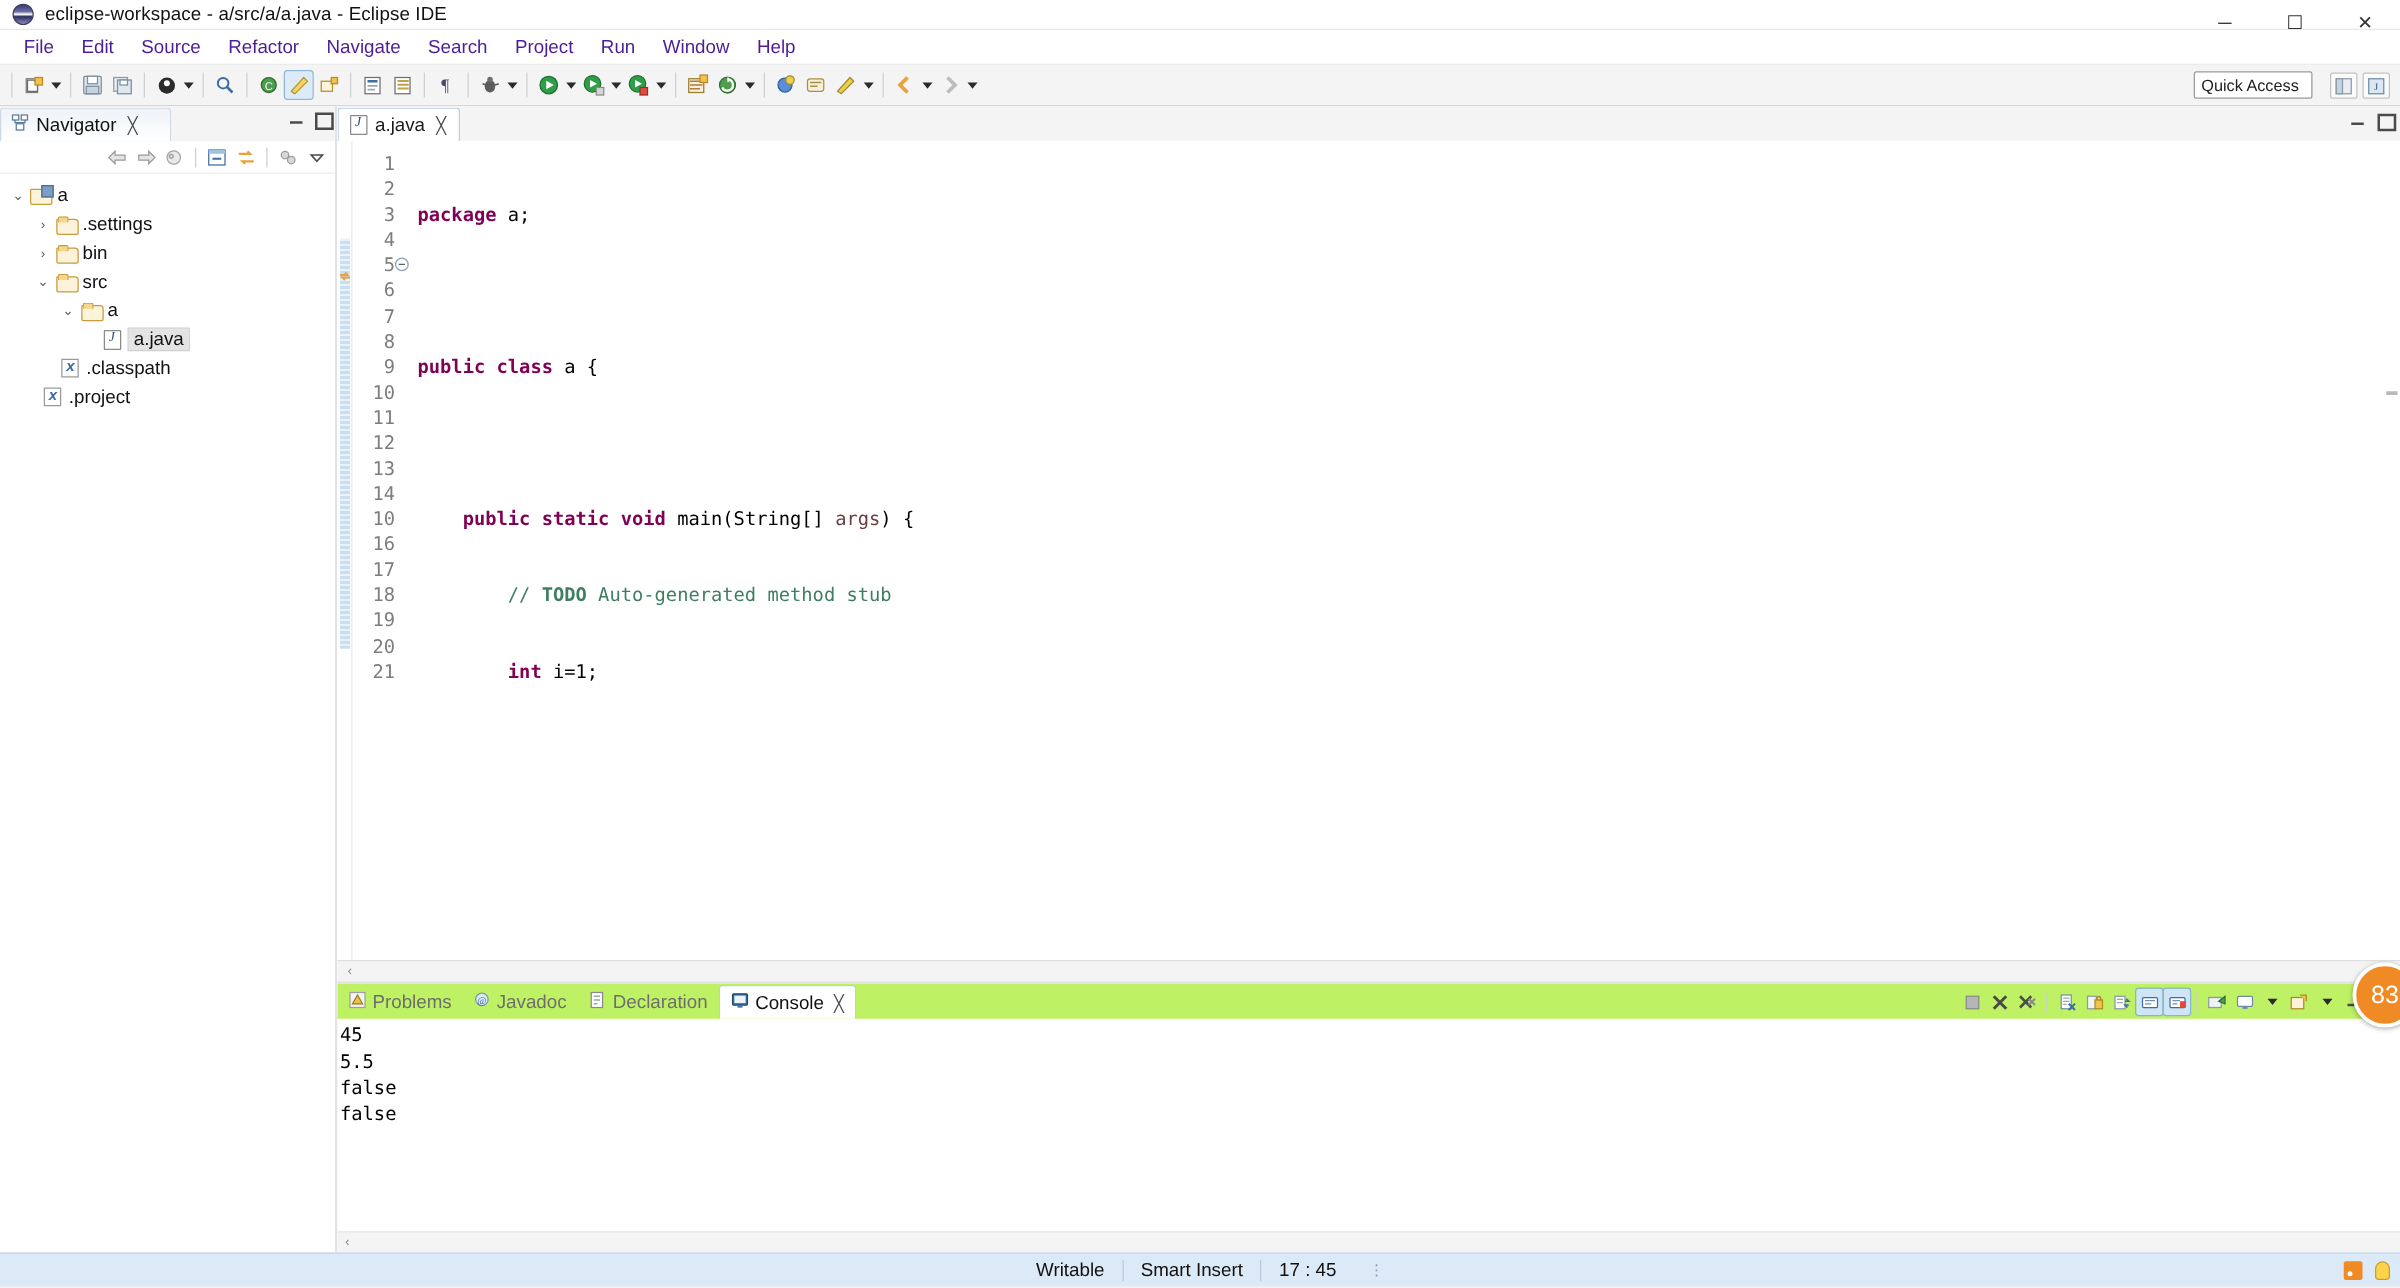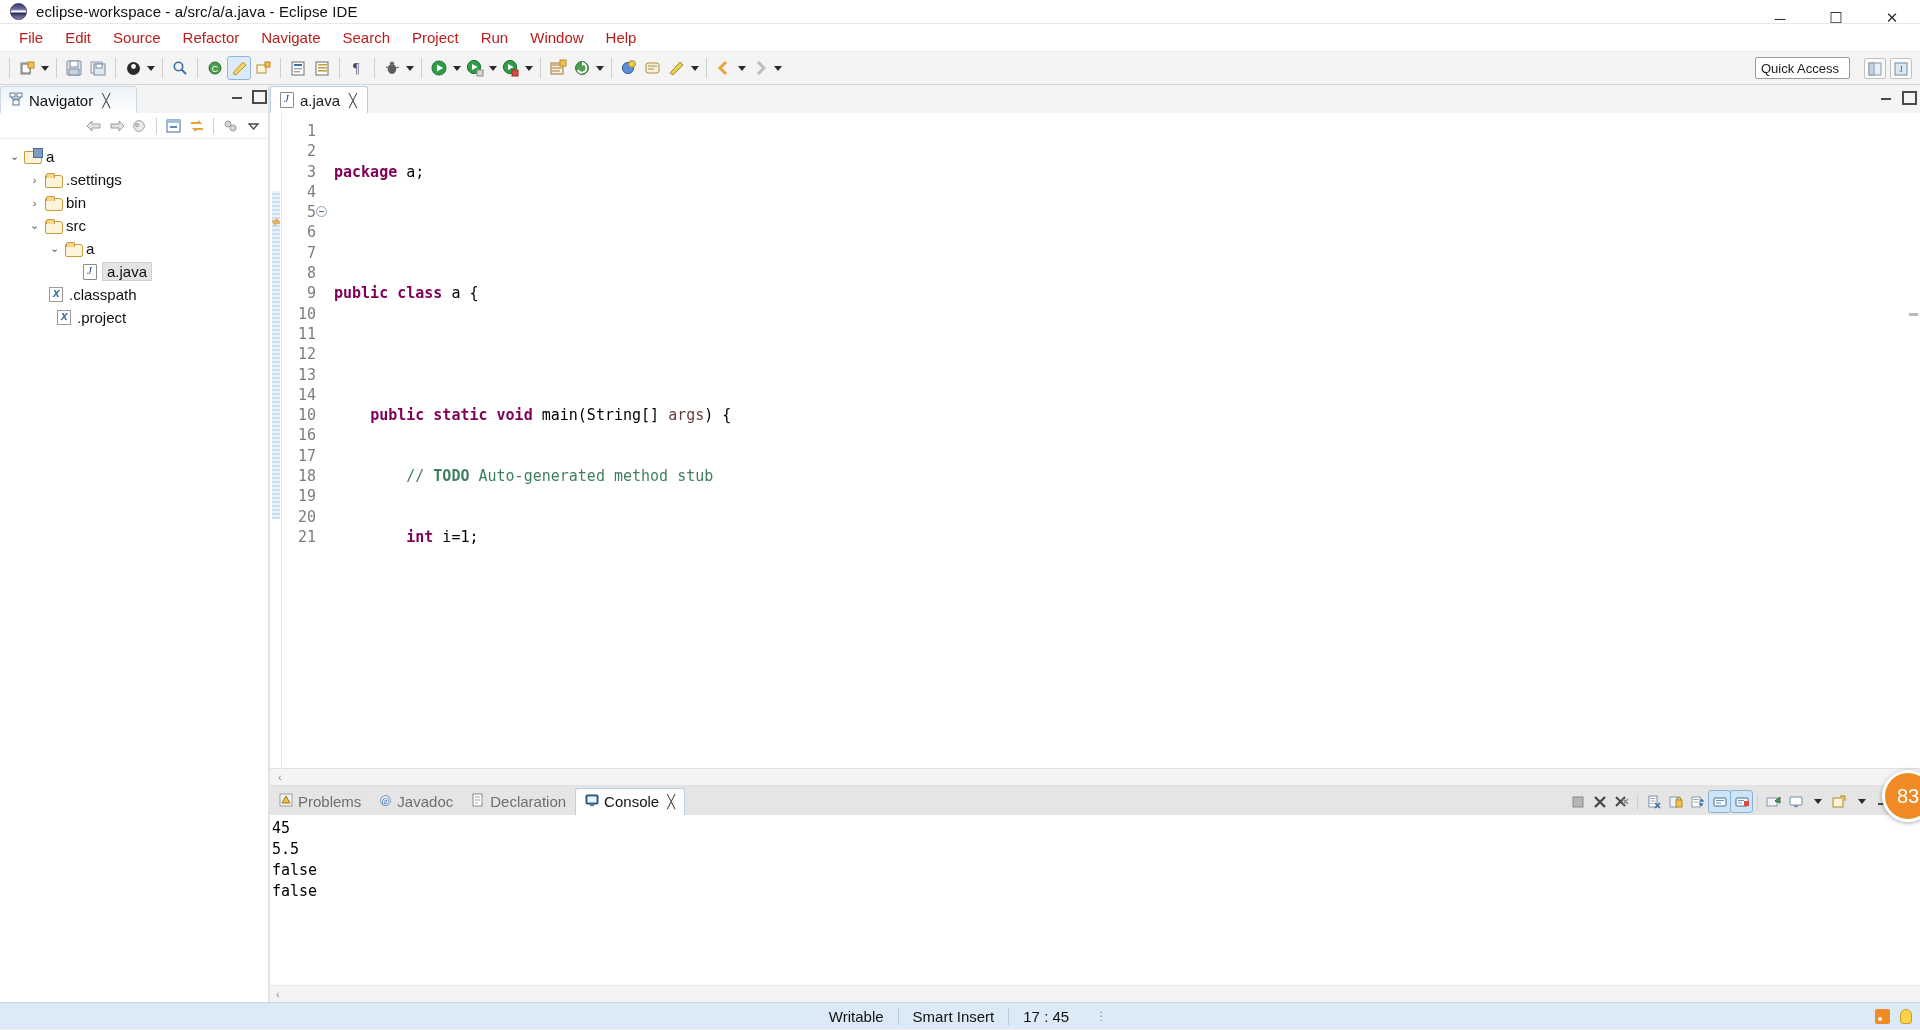--- a/index.html
+++ b/index.html
@@ -27,21 +27,21 @@
   .win-btn {
     width: 56px; height: 36px; display: flex; align-items: center; justify-content: center;
     font-size: 15px; color: #333;
   }
   
   .menubar {
     height: 28px; background: #fff; display: flex; align-items: center;
     padding-left: 8px; border-bottom: 1px solid #ececec;
   }
   .menu-item {
-    padding: 3px 11px; font-size: 15px; color: #b91c1c; cursor: default; border-radius: 2px;
+    padding: 3px 11px; font-size: 15px; color: #4c1d95; cursor: default; border-radius: 2px;
   }
   
   .toolbar {
     height: 33px; background: #f4f4f4; display: flex; align-items: center;
     border-bottom: 1px solid #d6d6d6; padding-left: 4px; position: relative;
   }
   .tb-sep { width: 1px; height: 20px; background: #cfcfcf; margin: 0 5px; }
   .tb-ico {
     width: 22px; height: 22px; margin: 0 1px; display: flex; align-items: center;
     justify-content: center; border-radius: 2px; position: relative;
@@ -136,21 +136,21 @@
   .todo { color: #3f7f5f; font-weight: bold; }
   .pln { color: #000; }
   .param { color: #6a3e3e; }
   .hscroll {
     height: 17px; background: #f4f4f4; border-top: 1px solid #e0e0e0;
     display: flex; align-items: center; justify-content: space-between; padding: 0 2px;
   }
   .hs-arrow { font-size: 11px; color: #8a8a8a; padding: 0 6px; }
   
   .console-view { flex: 1; display: flex; flex-direction: column; background: #fff; border-top: 2px solid #e3e3e3;}
-  .console-tabbar { height: 28px; background: #e5e5e5; display: flex; align-items: center; position: relative; }
+  .console-tabbar { height: 28px; background: #bef264; display: flex; align-items: flex-end; position: relative; }
   .ctab {
     height: 27px; display: flex; align-items: center; gap: 5px; padding: 0 9px;
     font-size: 15px; color: #6e6e6e;
   }
   .ctab.active {
     background: #fff; border: 1px solid #b8d0e4; border-bottom: none;
     border-top-left-radius: 3px; border-top-right-radius: 3px; color: #111;
   }
   .console-tb { position: absolute; right: 4px; top: 4px; display: flex; align-items: center; gap: 1px; }
   .ctb { width: 21px; height: 21px; display:flex;align-items:center;justify-content:center;border-radius:2px;}
@@ -521,21 +521,21 @@
             <i class="ic-java"></i>
           </span>
         <span class="tree-label">a.java</span>
       </div>
       <div class="tree-row" style="padding-left:46px">
         <span class="tree-icon">
             <i class="ic-x"></i>
           </span>
         <span class="tree-label">.classpath</span>
       </div>
-      <div class="tree-row" style="padding-left:54px">
+      <div class="tree-row" style="padding-left:32px">
         <span class="tree-icon">
             <i class="ic-x"></i>
           </span>
         <span class="tree-label">.project</span>
       </div>
     </div>
   </div>
 
   <div class="editor-area">
 

